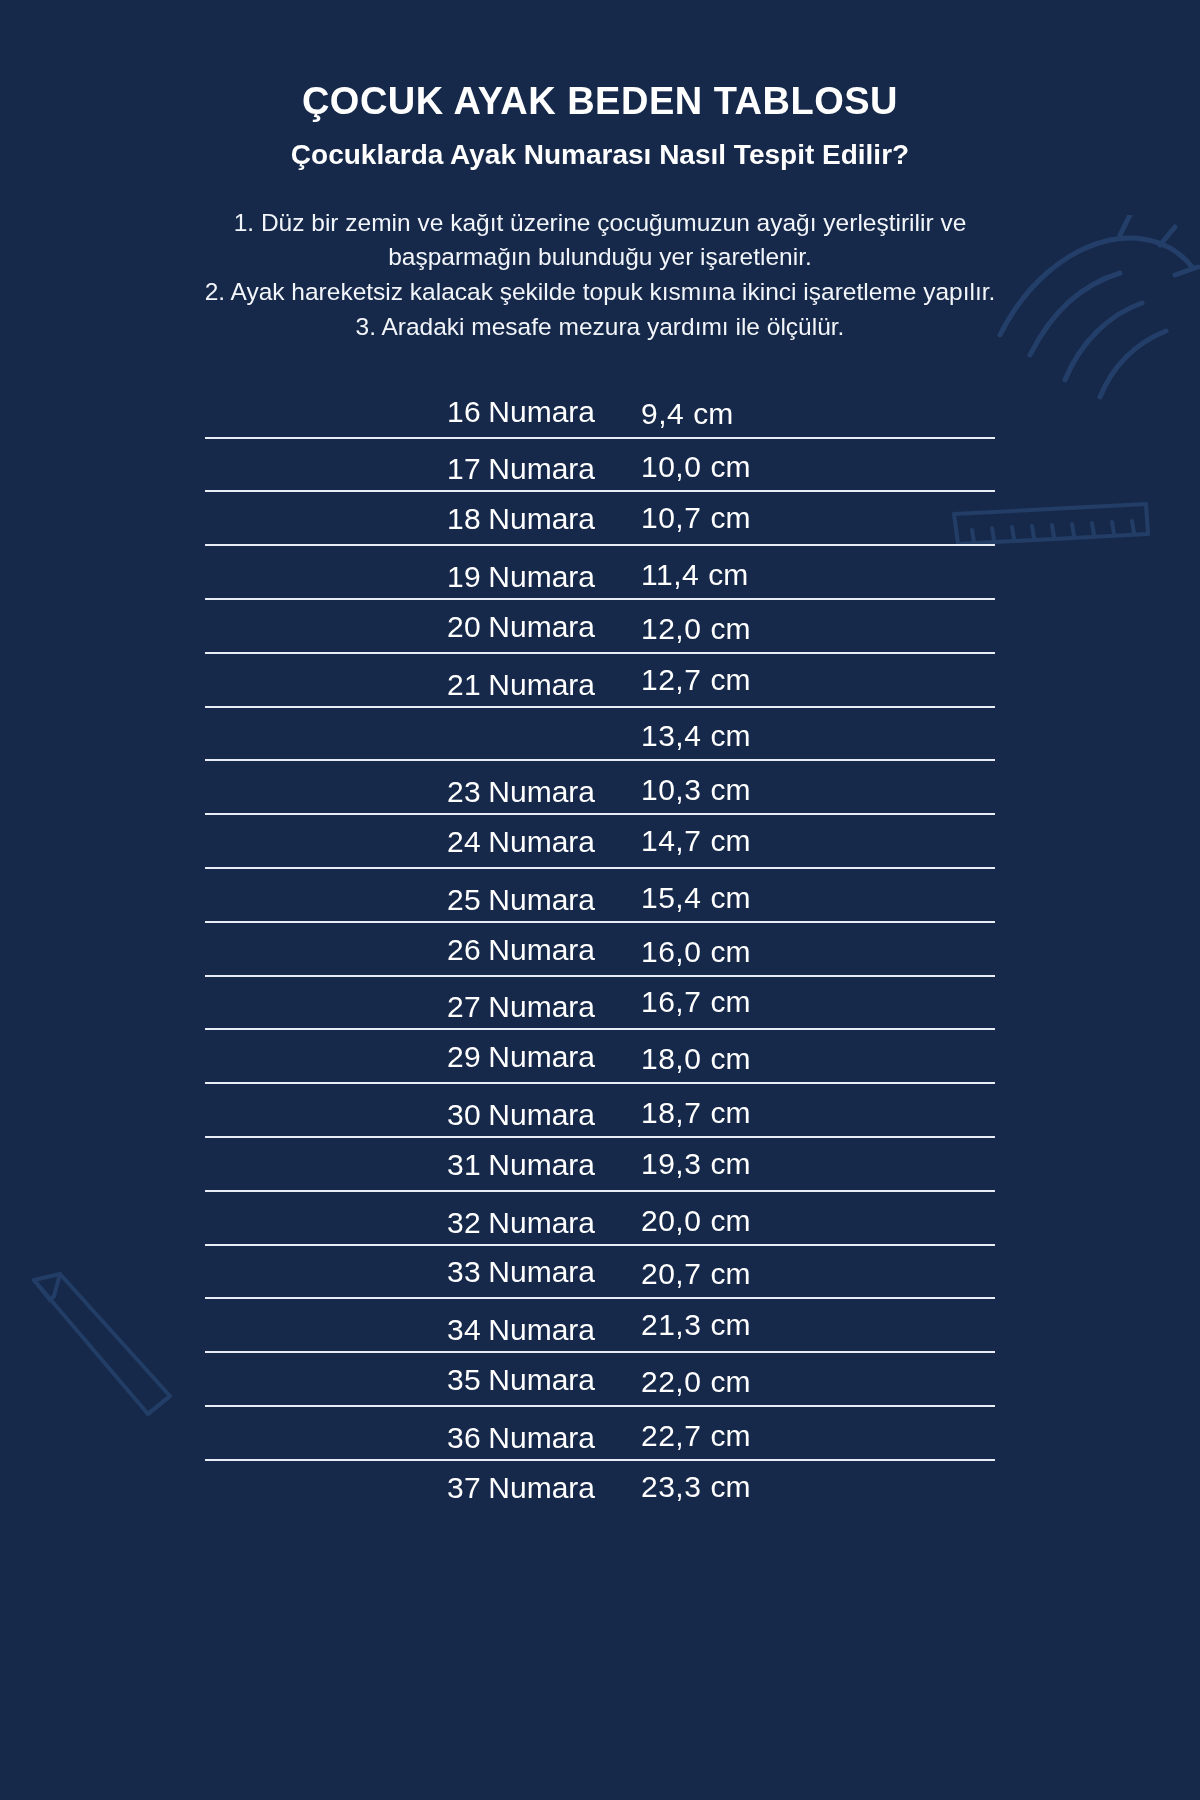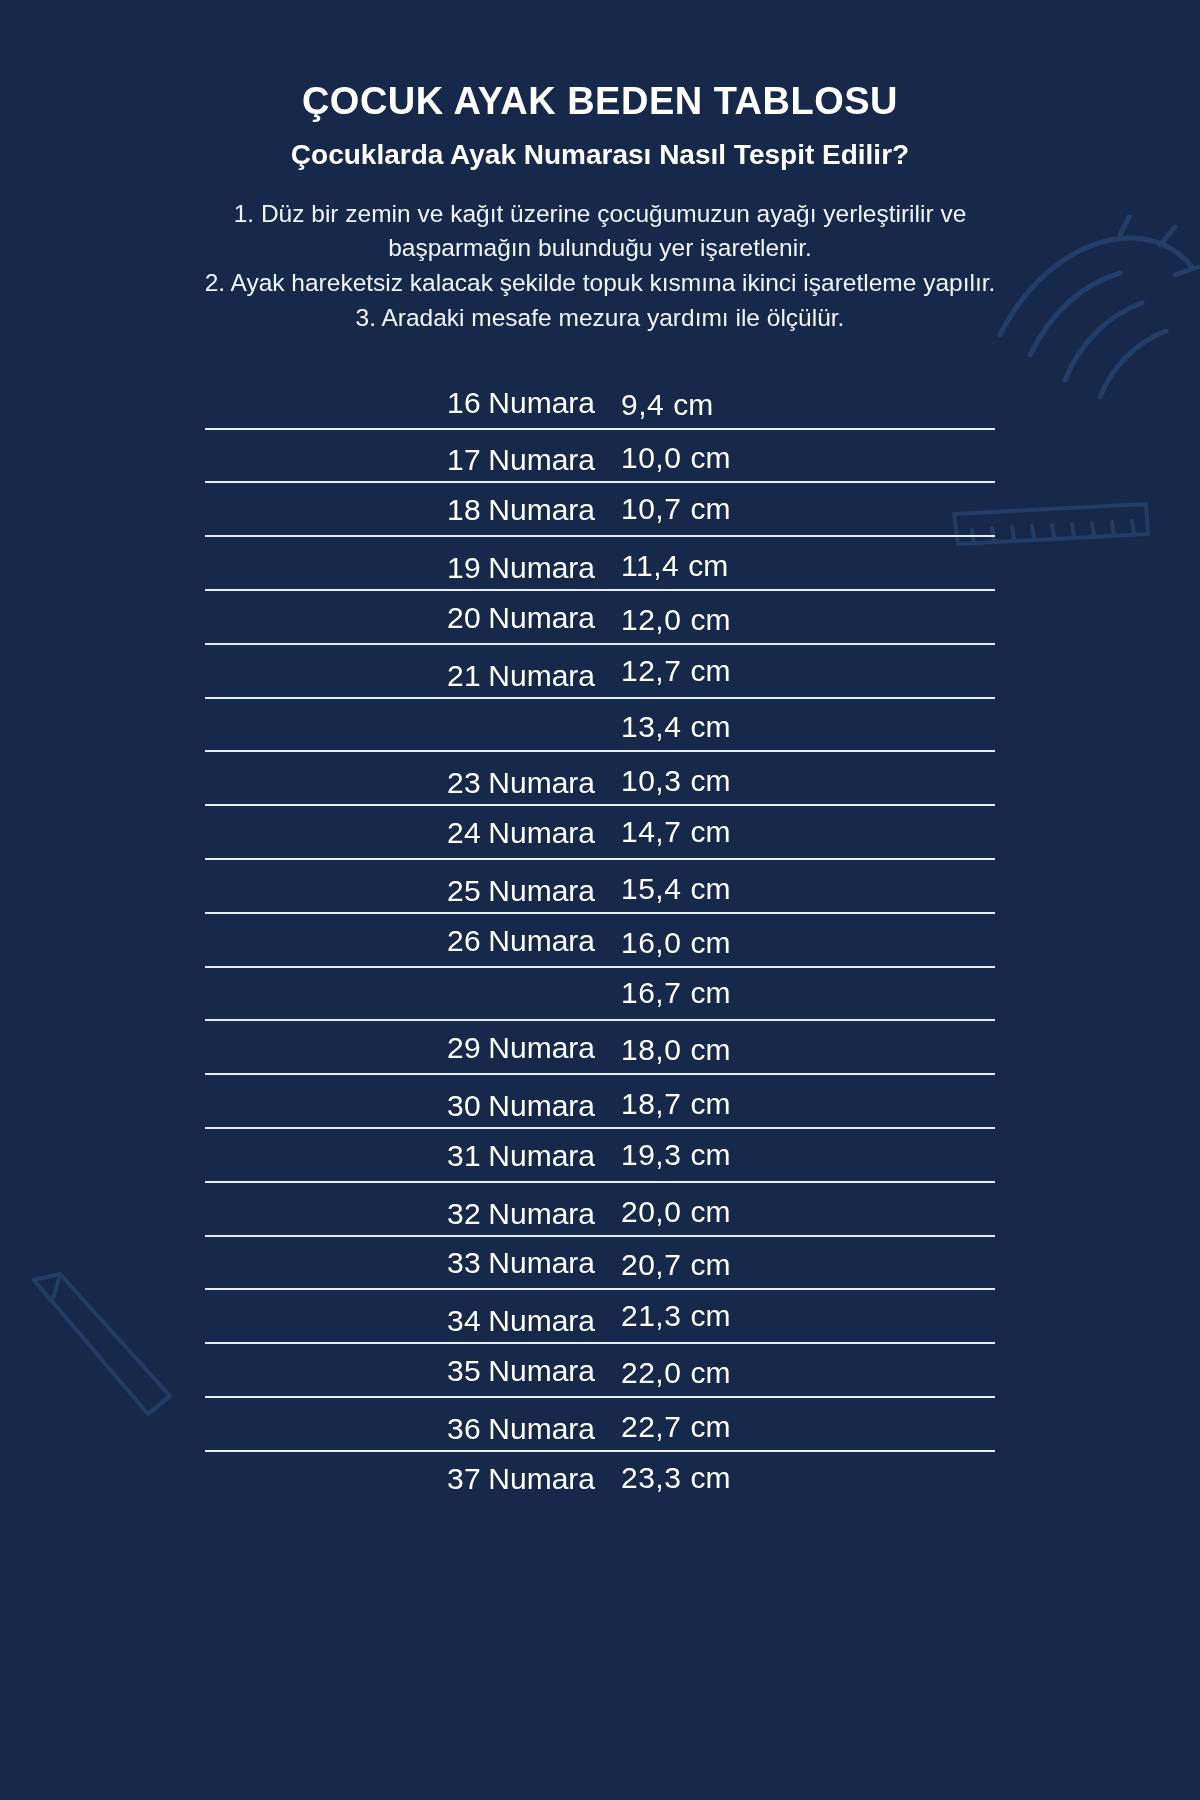--- a/index.html
+++ b/index.html
@@ -57,21 +57,21 @@
   }
   .sub-title {
     font-size: 28px;
     font-weight: bold;
     margin: 18px 0 0 0;
     line-height: 1.1;
   }
 
   
   .instructions {
-    margin: 26px auto 0 auto;
+    margin: 35px auto 0 auto;
     width: 1090px;
     text-align: center;
   }
   .instruction-line {
     font-size: 24.5px;
     line-height: 1.42;
     font-weight: 400;
     color: #f2f5fa;
   }
 
@@ -102,21 +102,21 @@
     font-weight: 400;
     letter-spacing: 0.5px;
     margin-left: 19px;
   }
   .size-label .word {
     font-weight: normal;
     margin-left: 7px;
   }
   .size-value {
     position: absolute;
-    left: 416px;
+    left: 436px;
     font-size: 30px;
     bottom: 6px;
     white-space: nowrap;
   }
   .size-value .v {
     letter-spacing: 0.5px;
   }
   .size-value .unit {
     margin-left: 9px;
   }
@@ -277,20 +277,23 @@
   <div class="size-row">
     <div class="size-label">
       <span class="num">26</span><span class="word">Numara</span>
     </div>
     <div class="size-value">
       <span class="v">16,0</span><span class="unit">cm</span>
     </div>
   </div>
 
   <div class="size-row">
+    <div class="size-label">
+      <span class="num">27</span><span class="word">Numara</span>
+    </div>
     <div class="size-value">
       <span class="v">16,7</span><span class="unit">cm</span>
     </div>
   </div>
 
 
   <div class="size-row">
     <div class="size-label">
       <span class="num">29</span><span class="word">Numara</span>
     </div>

